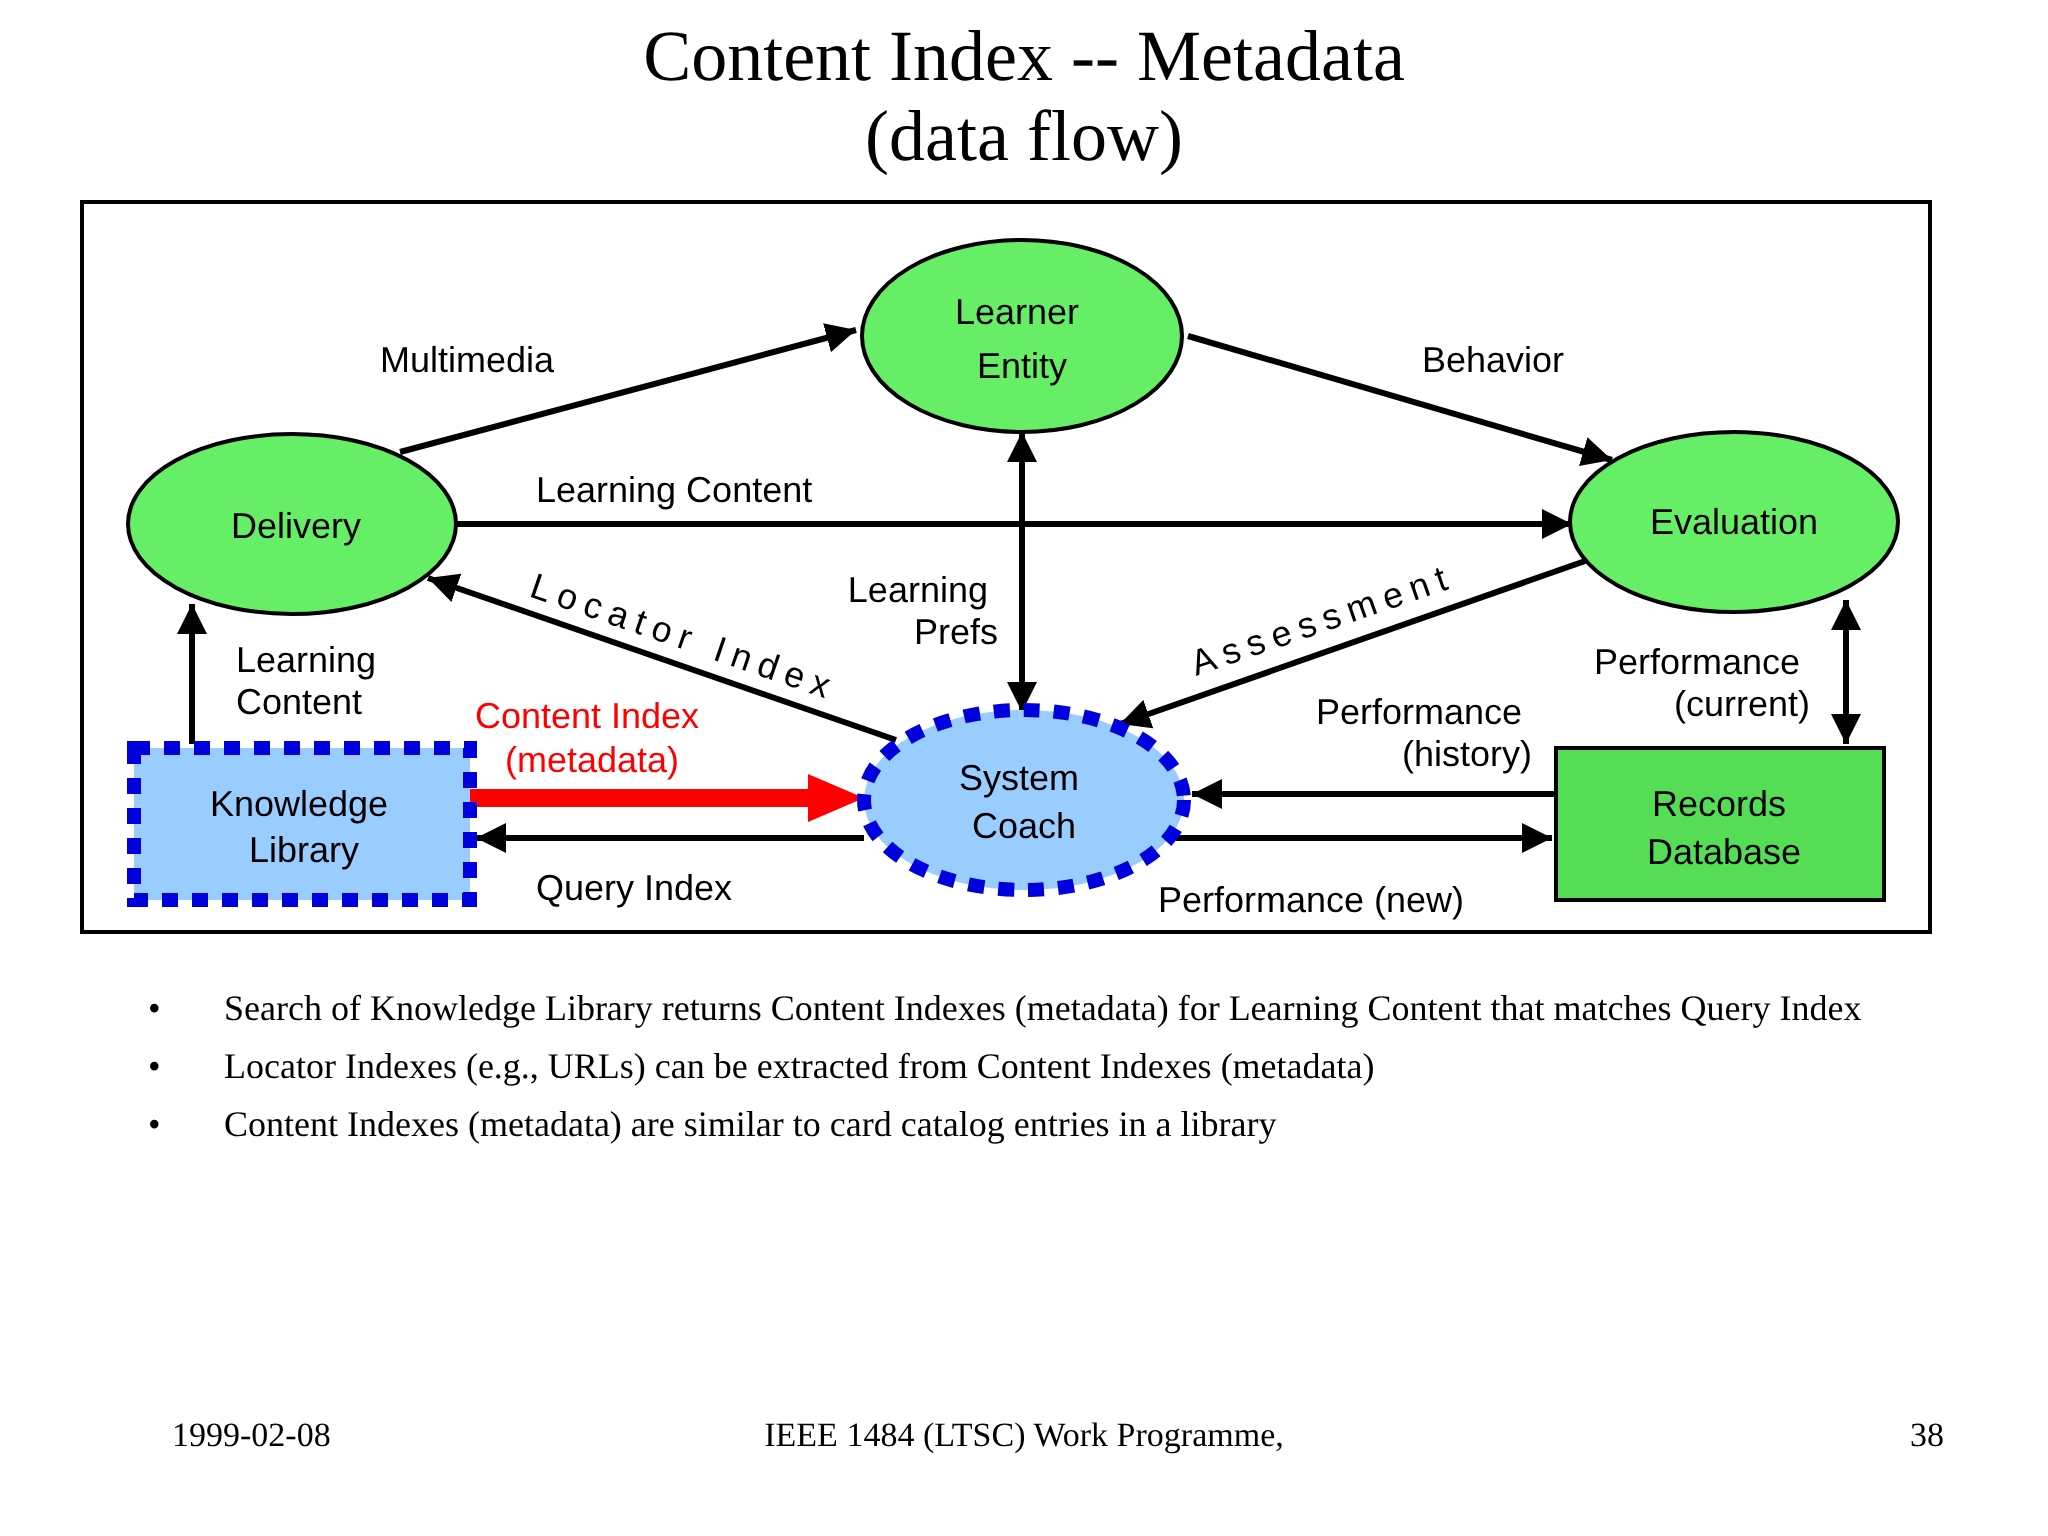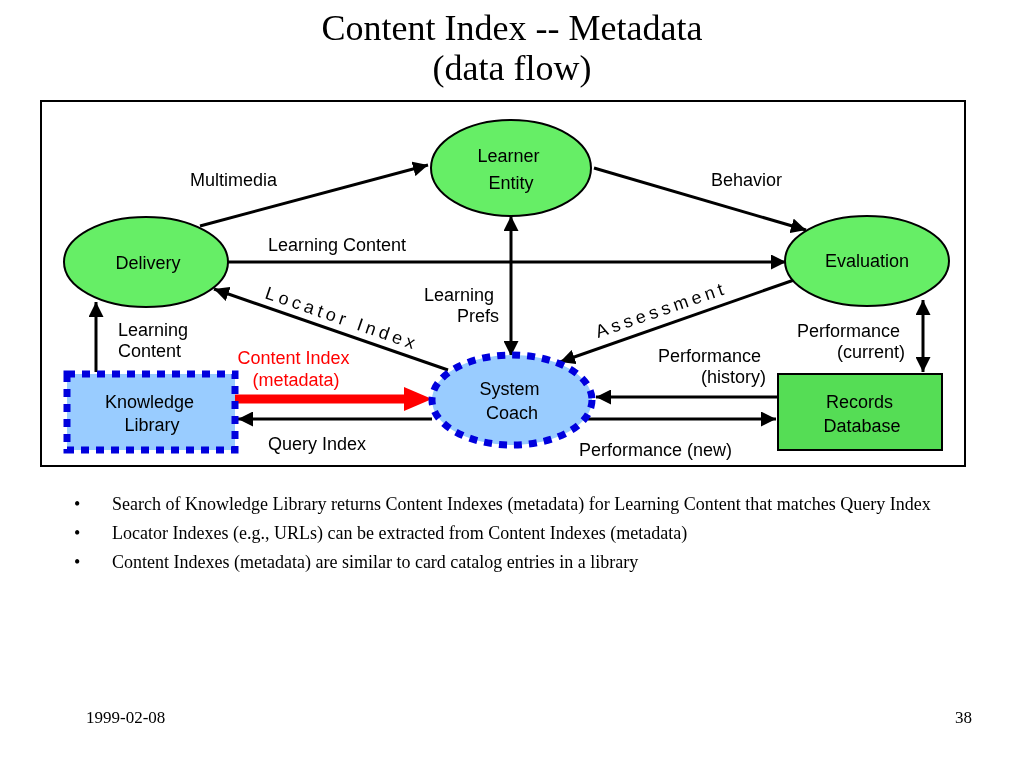--- a/index.html
+++ b/index.html
@@ -102,14 +102,15 @@
 </svg>
 
 <ul class="bullets">
   <li>Search of Knowledge Library returns Content Indexes (metadata) for Learning Content that matches Query Index</li>
   <li>Locator Indexes (e.g., URLs) can be extracted from Content Indexes (metadata)</li>
   <li>Content Indexes (metadata) are similar to card catalog entries in a library</li>
 </ul>
 
 <div class="footer footer-left">1999-02-08</div>
 <div class="footer footer-center">
+  <div>IEEE 1484 (LTSC) Work Programme,</div>
 </div>
 <div class="footer footer-right">38</div>
 
 </body></html>

